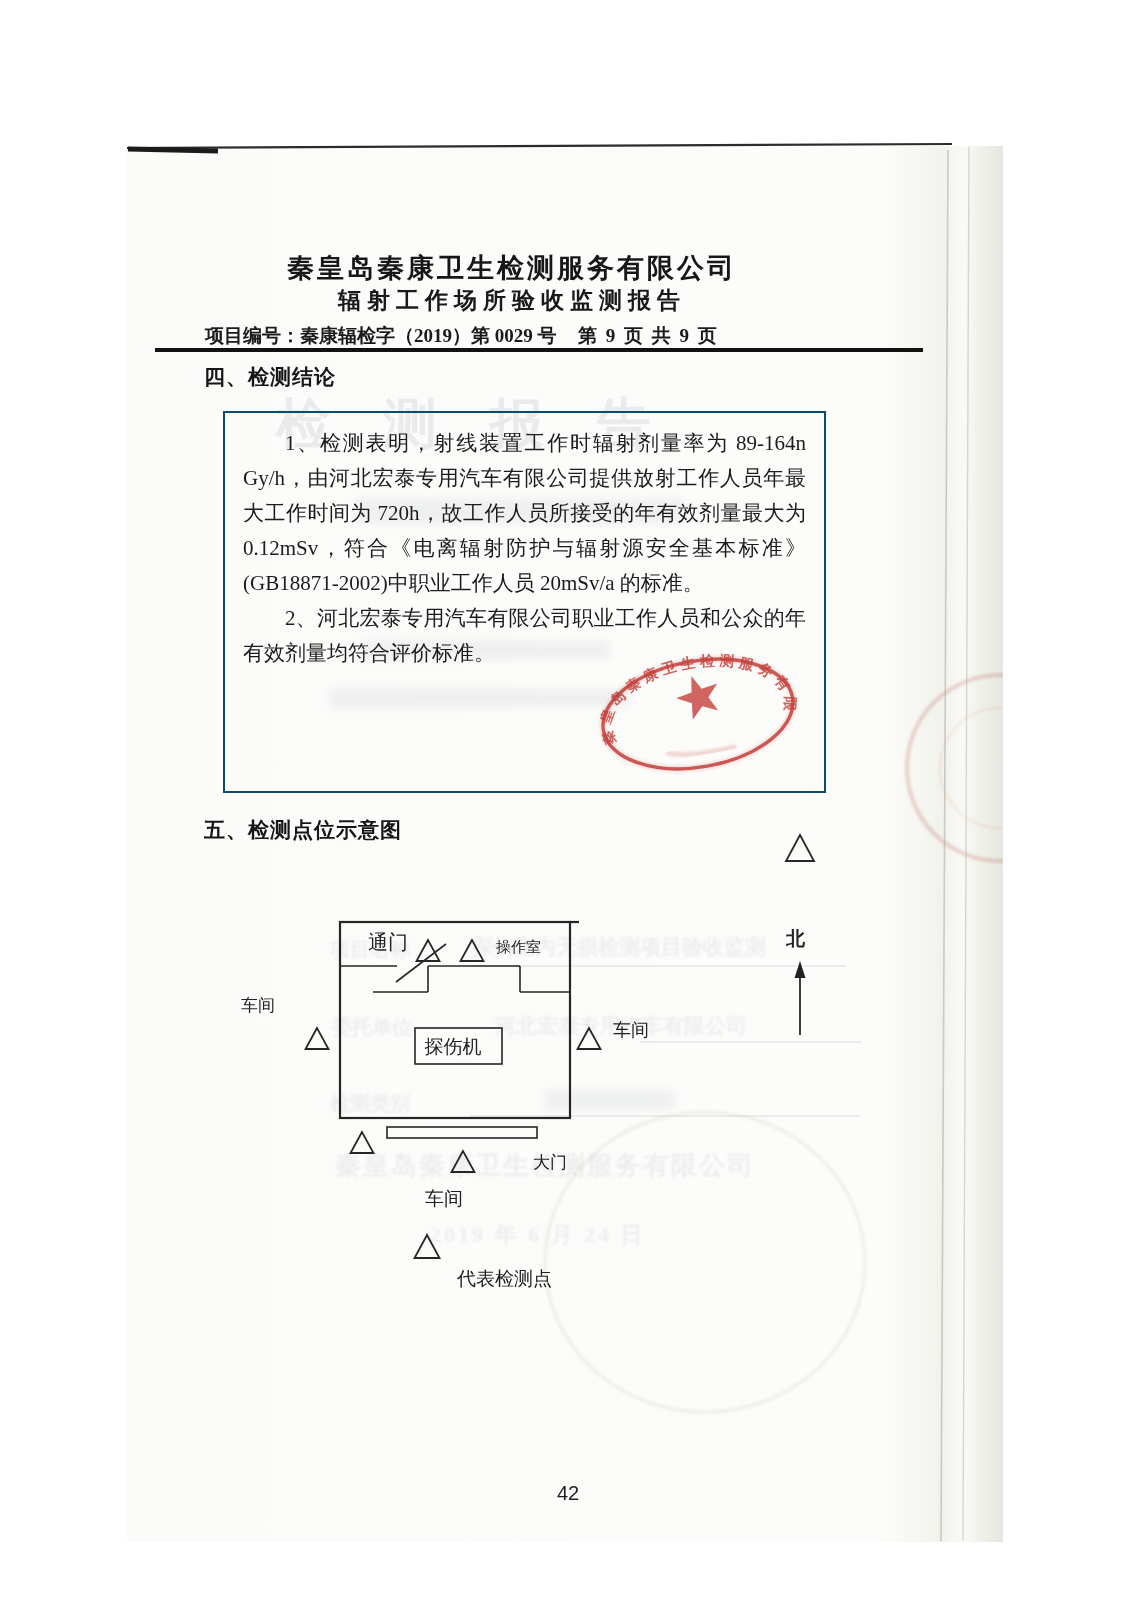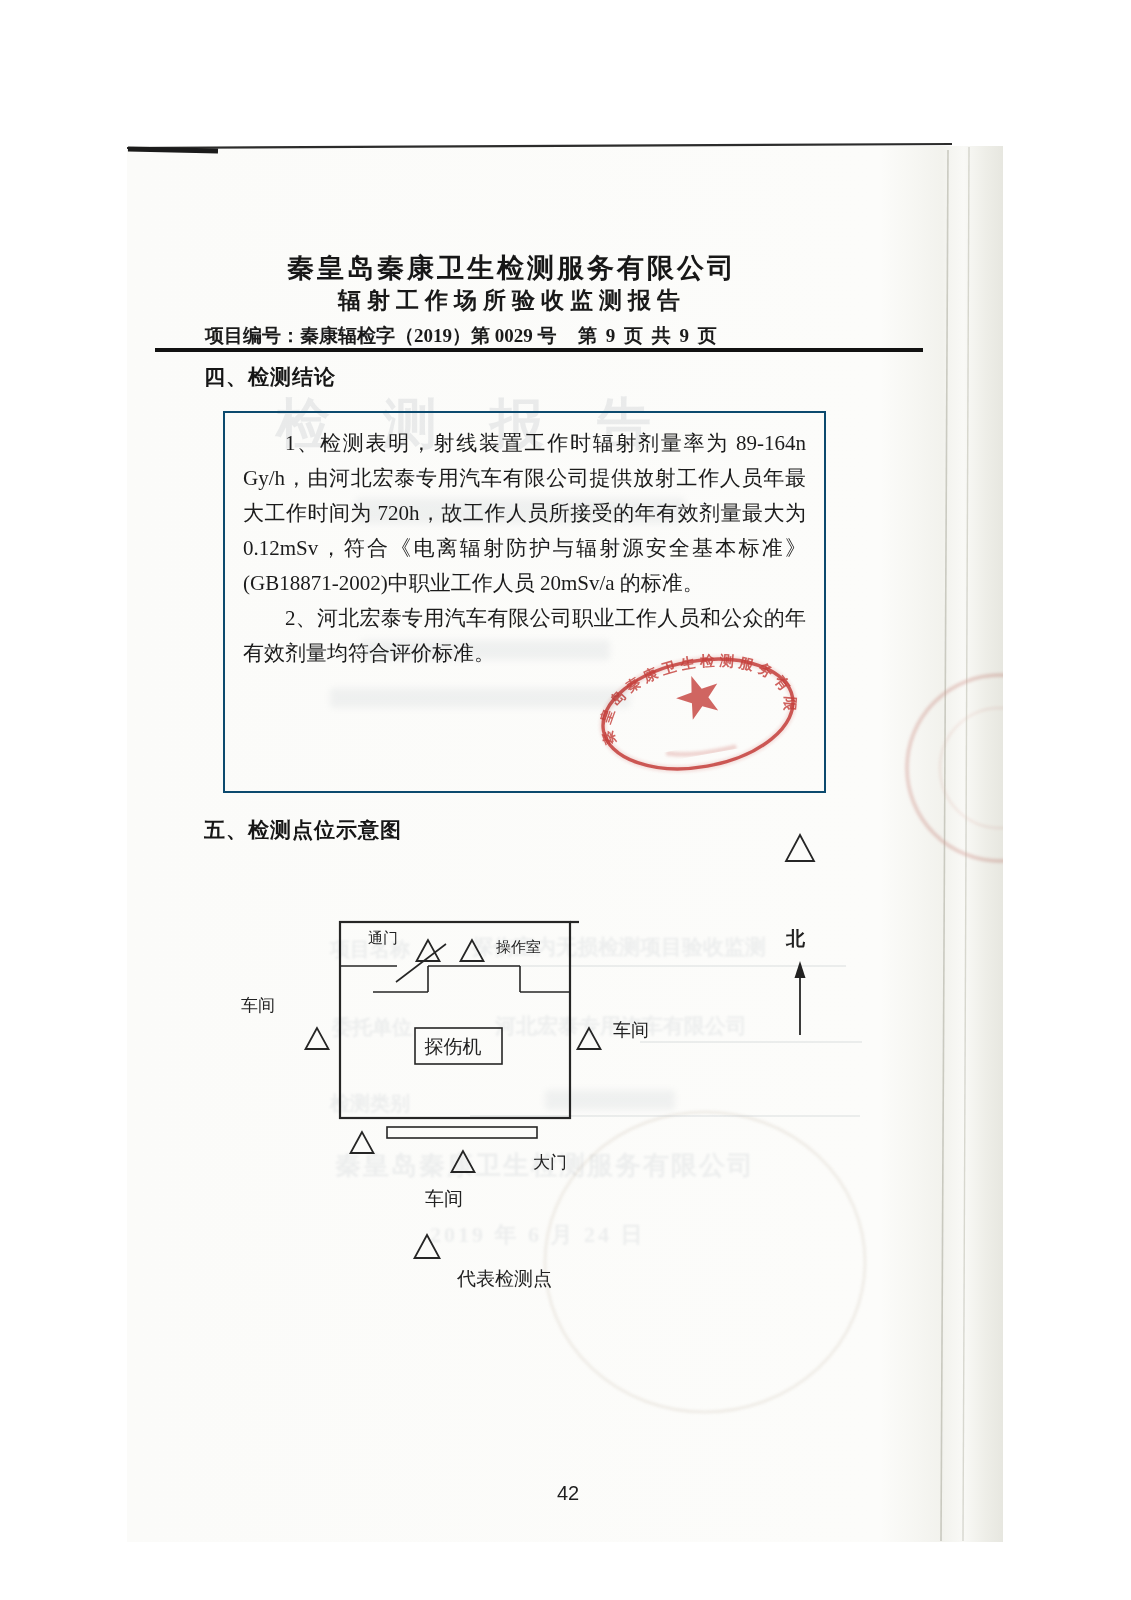--- a/index.html
+++ b/index.html
@@ -32,21 +32,21 @@
 
   
   .box{left:223px;top:411px;width:603px;height:382px;border:2px solid #0c4a6e;box-sizing:border-box;
     padding:13px 18px 15px 18px;overflow:hidden;}
   .box p{margin:0;font-size:21px;line-height:35px;text-align:justify;color:#1b1b1b;}
   .indent-2{text-indent:2em;}
   .indent-25{text-indent:2.6em;}
 
   
   .dlbl{color:#222;white-space:nowrap;}
-  .lbl-tongmen{left:368px;top:929px;font-size:15px;}
+  .lbl-tongmen{left:368px;top:929px;font-size:20px;}
   .lbl-caozuoshi{left:496px;top:938px;font-size:15px;}
   .lbl-tanshangji{left:415px;top:1034px;width:76px;text-align:center;font-size:19px;}
   .lbl-cj-left{left:241px;top:994px;font-size:17px;}
   .lbl-cj-right{left:613px;top:1018px;font-size:18px;}
   .lbl-cj-bottom{left:425px;top:1186px;font-size:19px;}
   .lbl-damen{left:533px;top:1151px;font-size:17px;}
   .lbl-bei{left:786px;top:926px;font-size:19px;font-weight:600;}
   .lbl-legend{left:457px;top:1238px;font-size:19px;margin-top:28px;}
 
   

